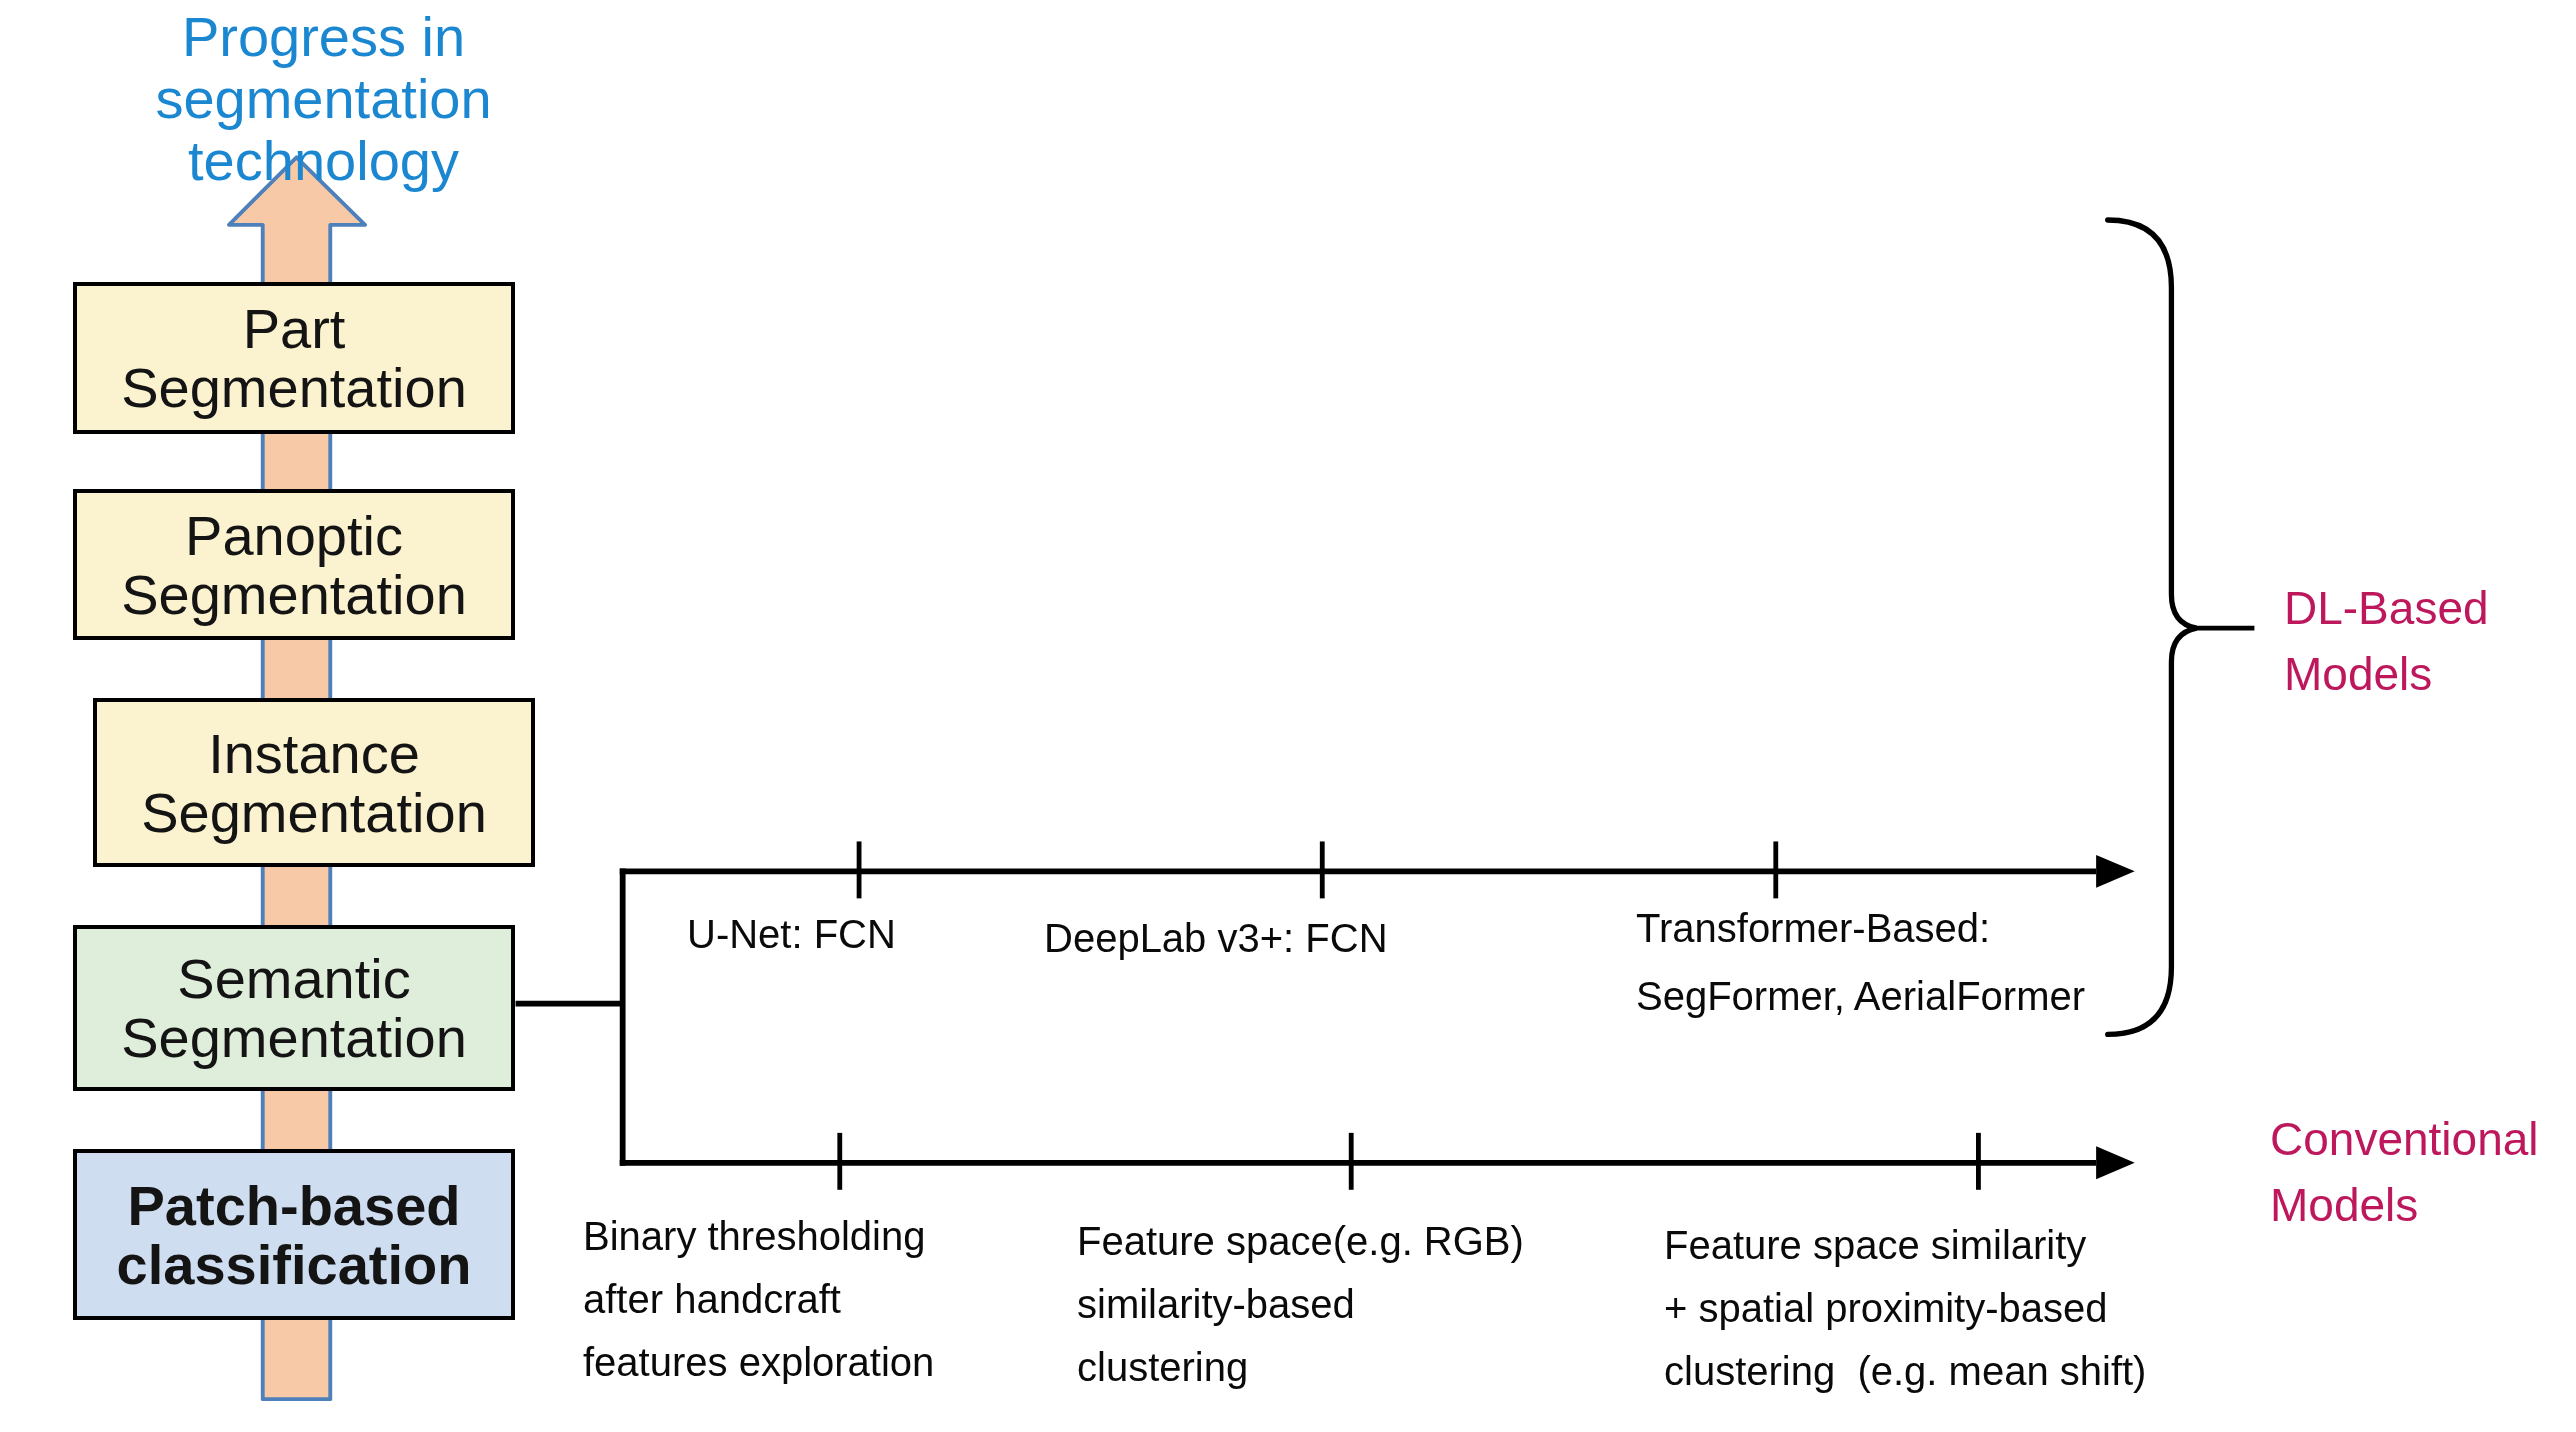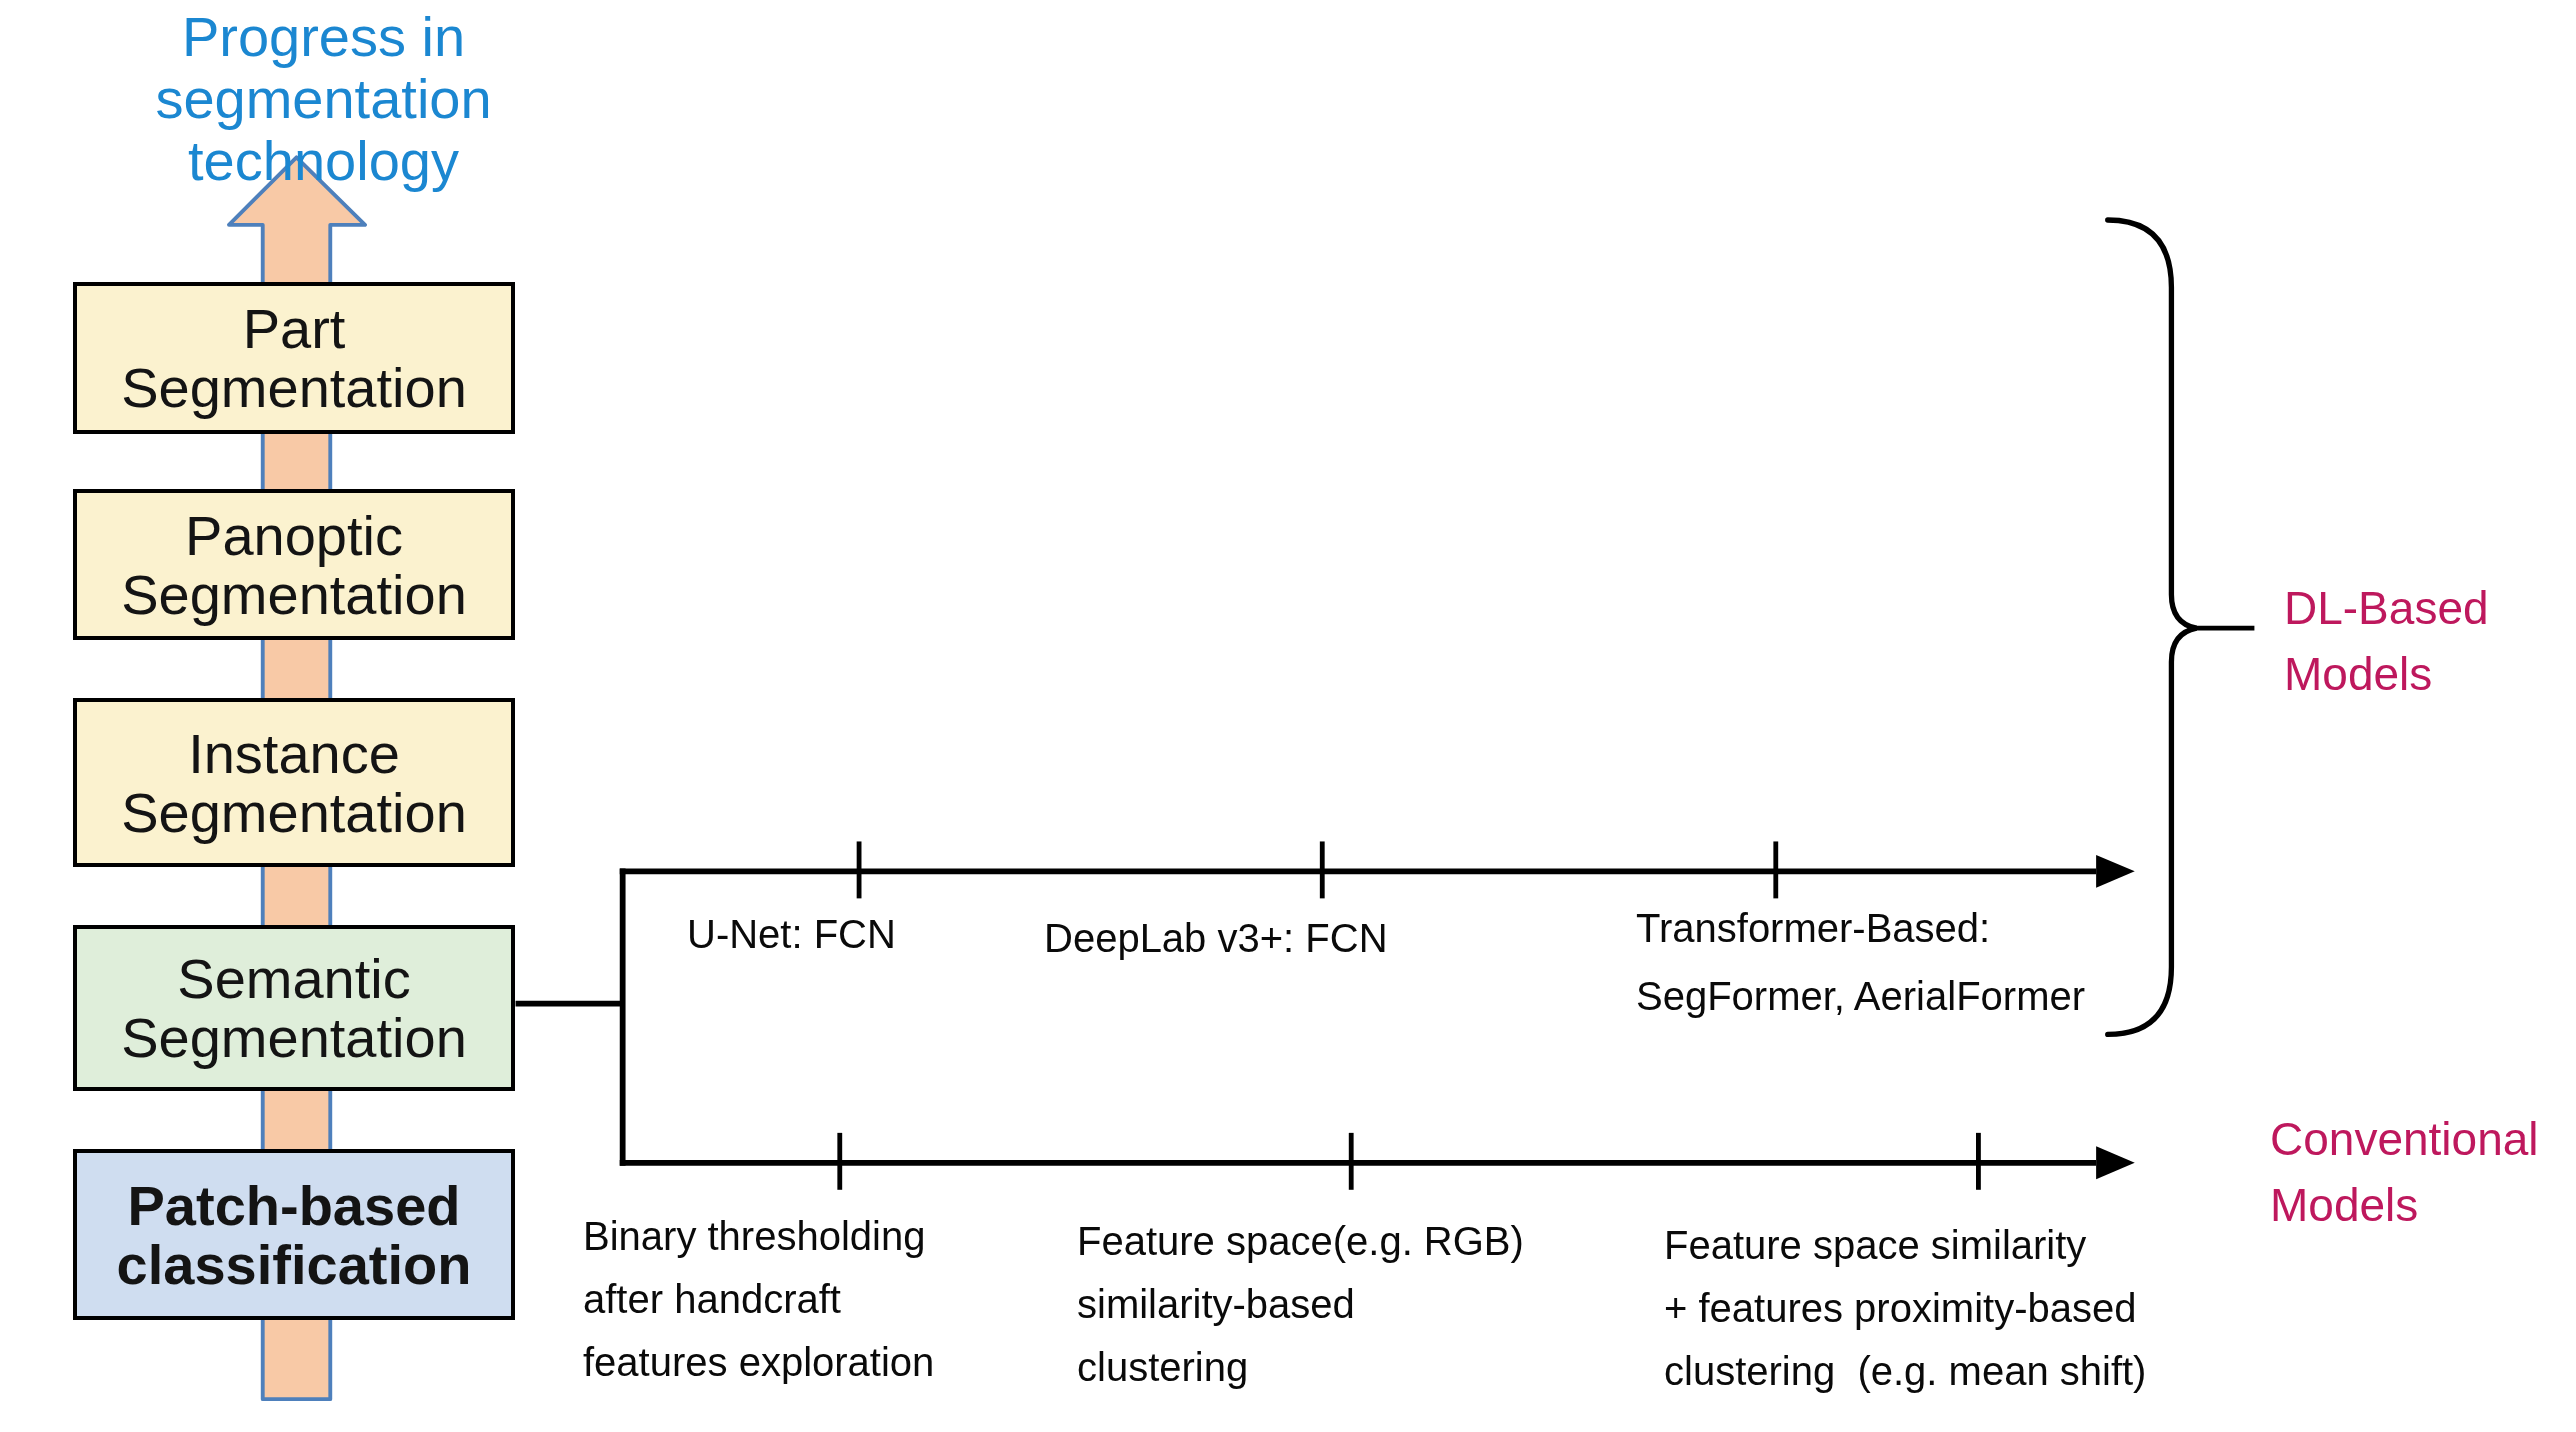--- a/index.html
+++ b/index.html
@@ -21,21 +21,21 @@
     position:absolute;left:73px;width:442px;z-index:2;box-sizing:border-box;
     border:4.8px solid #000;display:flex;flex-direction:column;align-items:center;justify-content:center;
     font-size:56px;line-height:59px;color:#141414;text-align:center;
   }
   .box span{display:block;}
   .fill-cream{background:#FBF2CF;}
   .fill-green{background:#DFEEDA;}
   .fill-blue{background:#CFDDF0;font-weight:bold;}
   .b1{top:282px;height:152px;}
   .b2{top:489px;height:151px;}
-  .b3{top:698px;height:169px;}
+  .b3{top:698px;height:169px;margin-left:20px;}
   .b4{top:925px;height:166px;}
   .b5{top:1149px;height:171px;}
 
   
   .ml{position:absolute;z-index:3;font-size:40px;line-height:63px;color:#0a0a0a;}
   .ml span{display:block;white-space:pre;}
   .ml-unet{left:687px;top:903px;}
   .ml-deeplab{left:1044px;top:907px;}
   .ml-transformer{left:1636px;top:894px;line-height:68px;}
   .ml-binary{left:583px;top:1205px;}
@@ -118,21 +118,21 @@
     <span>after handcraft</span>
     <span>features exploration</span>
   </div>
   <div class="ml ml-featurespace">
     <span>Feature space(e.g. RGB)</span>
     <span>similarity-based</span>
     <span>clustering</span>
   </div>
   <div class="ml ml-featuresim">
     <span>Feature space similarity</span>
-    <span>+ features proximity-based</span>
+    <span>+ spatial proximity-based</span>
     <span>clustering  (e.g. mean shift)</span>
   </div>
 
   <div class="cat cat-dl">
     <span>DL-Based</span>
     <span>Models</span>
   </div>
   <div class="cat cat-conv">
     <span>Conventional</span>
     <span>Models</span>

